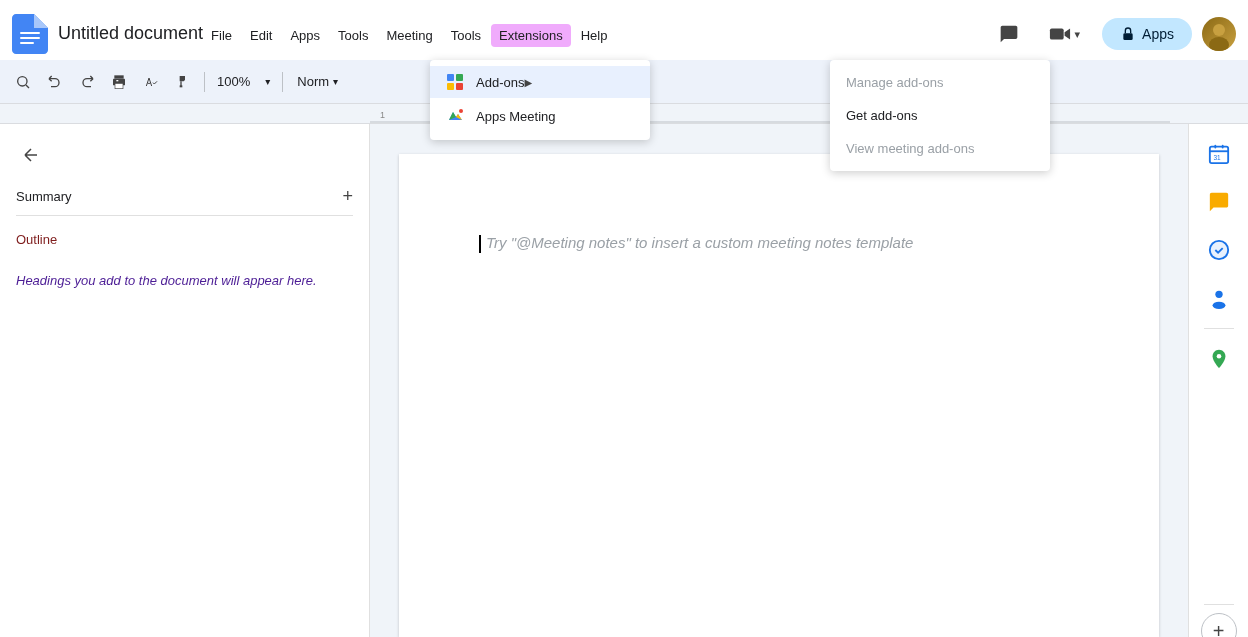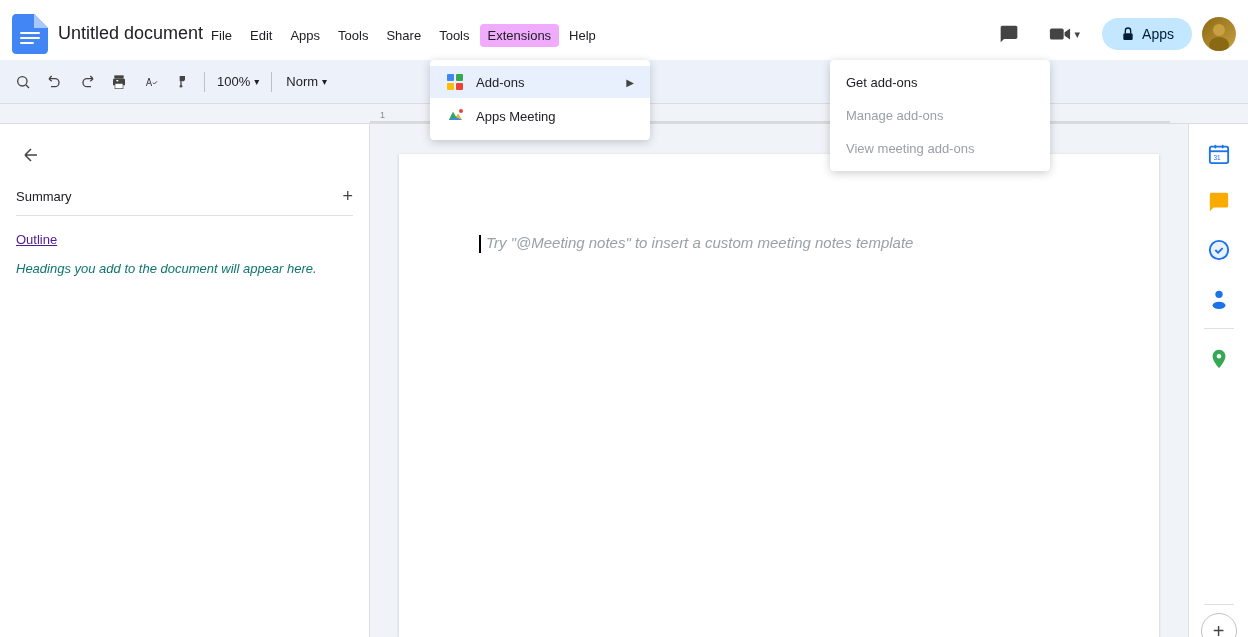--- a/index.html
+++ b/index.html
@@ -124,21 +124,21 @@
       margin: 0 4px;
     }
     .zoom-selector {
       display: flex;
       align-items: center;
       border-radius: 4px;
       padding: 2px 6px;
       cursor: pointer;
       font-size: 13px;
       color: #202124;
-      gap: 4px;
+      gap: 15px;
     }
     .style-selector {
       display: flex;
       align-items: center;
       border-radius: 4px;
       padding: 2px 8px;
       cursor: pointer;
       font-size: 13px;
       color: #202124;
       gap: 4px;
@@ -178,28 +178,27 @@
       align-items: center;
       justify-content: space-between;
     }
     .sidebar-divider {
       height: 1px;
       background: #e0e0e0;
       margin: 8px 0 16px 0;
     }
     .sidebar-outline-title {
       font-size: 13px;
+      color: #7f1d1d;
+      font-weight: 500;
+      margin-bottom: 24px;
+    }
+    .sidebar-outline-text {
+      font-size: 13px;
       color: #4c1d95;
-      font-weight: 500;
-      margin-bottom: 12px;
-      text-decoration: underline;
-    }
-    .sidebar-outline-text {
-      font-size: 13px;
-      color: #0f766e;
       font-style: italic;
       line-height: 1.5;
     }
 
     
     .doc-area {
       flex: 1;
       background: #f0f4f9;
       display: flex;
       justify-content: center;
@@ -281,21 +280,21 @@
       z-index: 100;
       padding: 6px 0;
     }
     .dropdown-item {
       display: flex;
       align-items: center;
       padding: 8px 16px;
       cursor: pointer;
       font-size: 13px;
       color: #202124;
-      justify-content: space-between;
+      justify-content: flex-start;
     }
     .dropdown-item.active { background: #e8f0fe; }
     .dropdown-item-left {
       display: flex;
       align-items: center;
       gap: 10px;
     }
     .dropdown-arrow {
       font-size: 10px;
       color: #444;
@@ -376,21 +375,21 @@
     <rect x="8" y="28" width="14" height="2" rx="1" fill="white"></rect>
   </svg>
 
   <div class="title-area">
     <span class="doc-title">Untitled document</span>
     <div class="menu-bar">
       <span class="menu-item">File</span>
       <span class="menu-item">Edit</span>
       <span class="menu-item">Apps</span>
       <span class="menu-item">Tools</span>
-      <span class="menu-item">Share</span>
+      <span class="menu-item">Meeting</span>
       <span class="menu-item">Tools</span>
       <span class="menu-item active">Extensions</span>
       <span class="menu-item">Help</span>
     </div>
   </div>
 
   <div class="header-right">
 
     <div class="icon-btn">
       <svg width="20" height="20" viewBox="0 0 24 24" fill="none">
@@ -588,22 +587,22 @@
           <path d="M10 11l2-3 4 6" fill="#fbbc04"></path>
           <circle cx="15" cy="5" r="2" fill="#ea4335"></circle>
         </svg>
       </div>
       <span>Apps Meeting</span>
     </div>
   </div>
 </div>
 
 <div class="subdropdown">
+  <div class="subdropdown-item disabled">
+    <span>Manage add-ons</span>
+  </div>
   <div class="subdropdown-item">
     <span>Get add-ons</span>
   </div>
   <div class="subdropdown-item disabled">
-    <span>Manage add-ons</span>
-  </div>
-  <div class="subdropdown-item disabled">
     <span>View meeting add-ons</span>
   </div>
 </div>
 
 </body></html>

